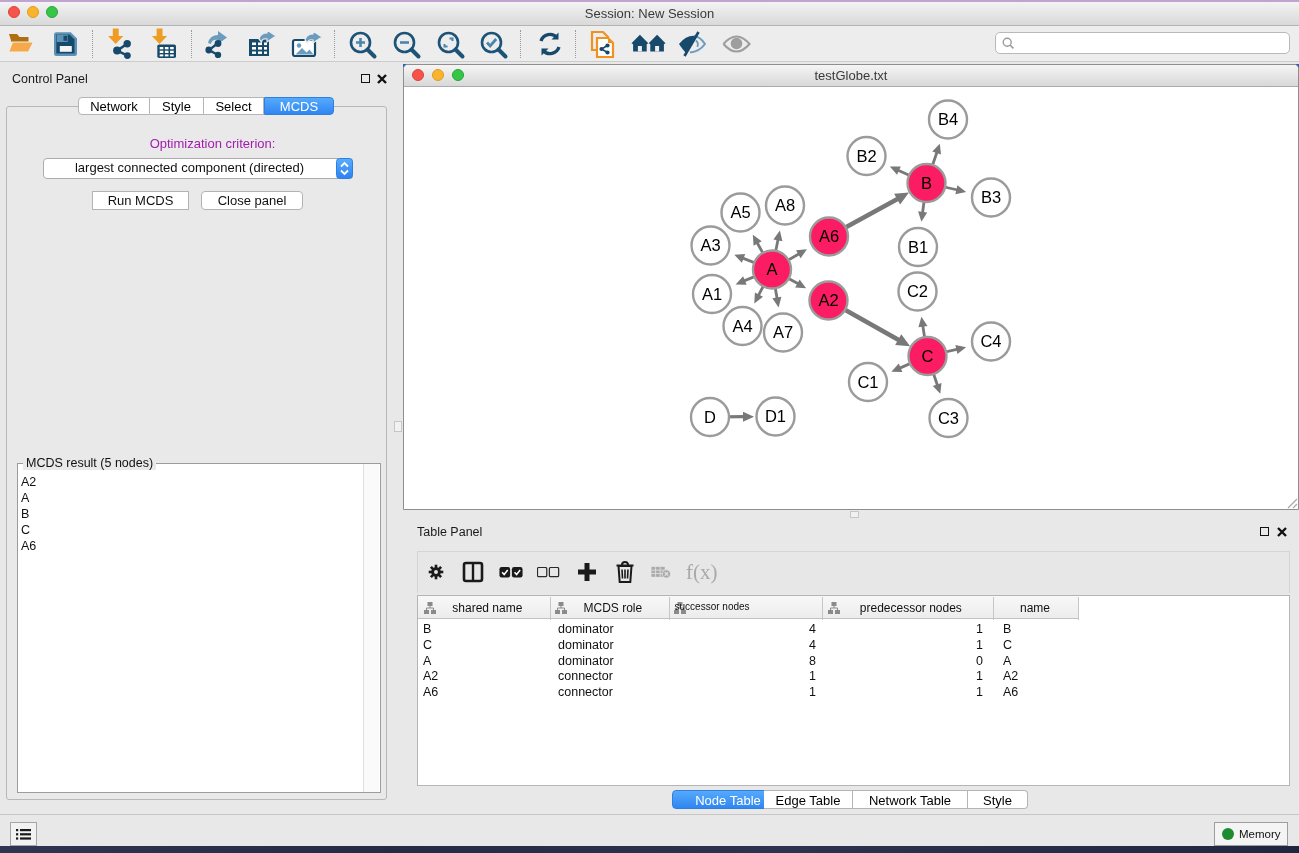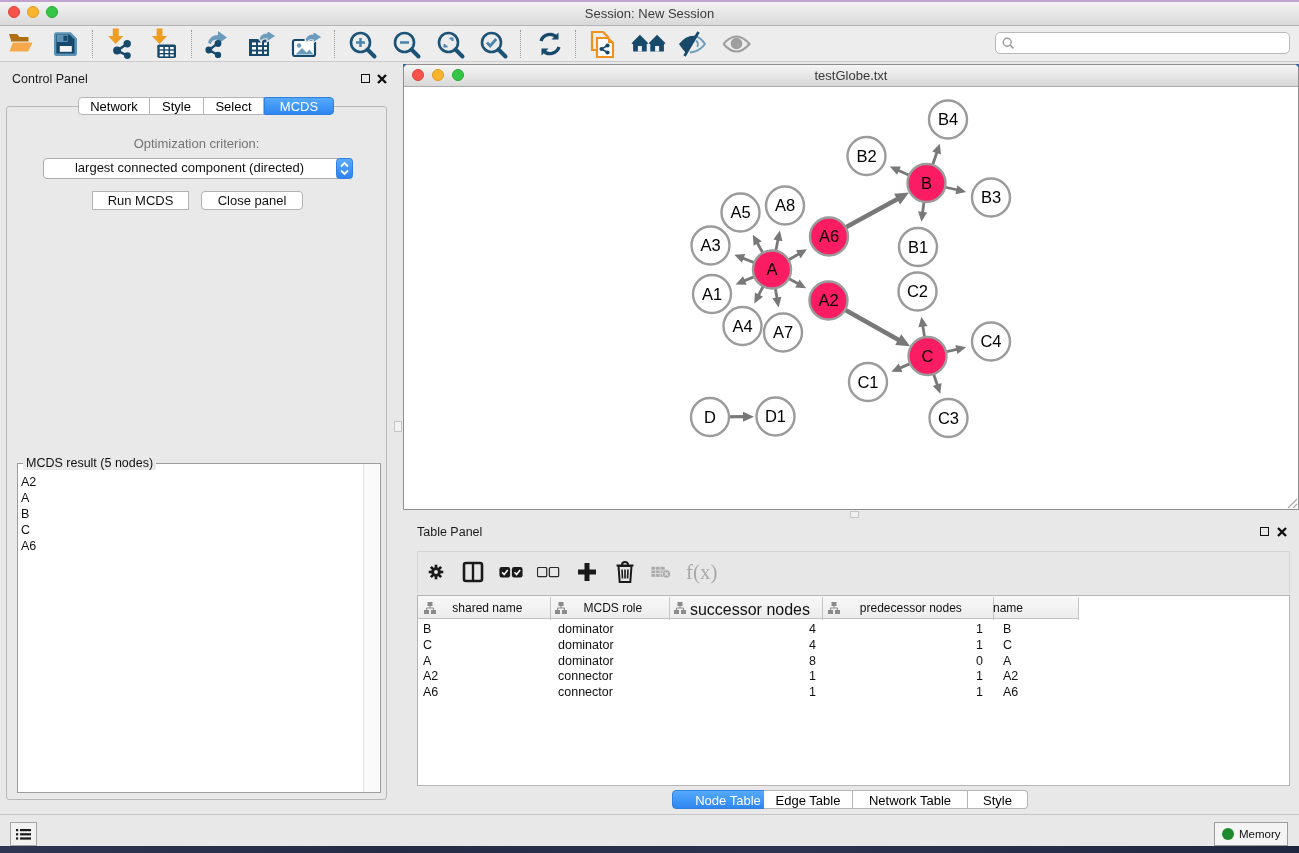--- a/index.html
+++ b/index.html
@@ -173,21 +173,21 @@
   </svg>
 
 <div class="abs" style="left:6px;top:106px;width:381px;height:694px;border:1px solid #b7b7b7;border-radius:3px;background:#e9e9e9"></div>
 
 <div class="abs" style="left:78px;top:97px;width:243px;height:18px;font-size:13px;line-height:18px;text-align:center">
  <div class="abs" style="left:0;width:72px;height:18px;background:#fff;border:1px solid #b5b5b5;border-radius:4px 0 0 4px">Network</div>
  <div class="abs" style="left:72px;width:54px;height:18px;background:#fff;border:1px solid #b5b5b5;border-left:none">Style</div>
  <div class="abs" style="left:126px;width:60px;height:18px;background:#fff;border:1px solid #b5b5b5;border-left:none">Select</div>
  <div class="abs" style="left:186px;width:70px;height:18px;background:linear-gradient(#55aafc,#2f86f1);border:1px solid #2e7fe0;border-radius:0 4px 4px 0;color:#fff">MCDS</div>
 </div>
-<div class="abs" style="left:0;top:136px;width:393px;text-align:center;font-size:13px;color:#737373">Optimization criterion:</div>
+<div class="abs" style="left:16px;top:136px;width:393px;text-align:center;font-size:13px;color:#a21caf">Optimization criterion:</div>
 
 <div class="abs" style="left:43px;top:158px;width:310px;height:21px;background:#fff;border:1px solid #adadad;border-radius:4px"></div>
 <div class="abs" style="left:43px;top:158px;width:293px;height:21px;line-height:20px;text-align:center;font-size:13px;color:#111">largest connected component (directed)</div>
 <div class="abs" style="left:336px;top:158px;width:17px;height:21px;background:linear-gradient(#58acfd,#2d83f0);border-radius:3.5px;border:1px solid #2e7fe0"></div>
 <svg class="abs" style="left:338px;top:161px" width="13" height="15" viewBox="0 0 13 15">
  <path d="M3 5.5 L6.5 2 L10 5.5 M3 9.5 L6.5 13 L10 9.5" fill="none" stroke="#fff" stroke-width="1.8"></path>
 </svg>
 
 <div class="abs" style="left:92px;top:191px;width:97px;height:19px;background:#fff;border:1px solid #b3b3b3;border-radius:0;text-align:center;font-size:13px;line-height:18px;color:#111">Run MCDS</div>
 <div class="abs" style="left:201px;top:191px;width:102px;height:19px;background:#fff;border:1px solid #b3b3b3;border-radius:4px;text-align:center;font-size:13px;line-height:18px;color:#111">Close panel</div>
@@ -382,23 +382,23 @@
   <g transform="translate(410,6)">
         <rect x="3.5" y="0" width="5" height="4"></rect>
         <rect x="0" y="8" width="5" height="4"></rect>
         <rect x="7" y="8" width="5" height="4"></rect>
         <path d="M6 4 v2 M2.5 8 v-2 h7 v2" stroke="#8a8a8a" fill="none"></path>
       </g>
  </g>
 </svg>
 <div class="abs" style="left:418px;top:601px;width:132px;text-align:center;font-size:12px;color:#111">&nbsp;&nbsp;shared name</div>
 <div class="abs" style="left:550px;top:601px;width:119px;text-align:center;font-size:12px;color:#111">&nbsp;&nbsp;MCDS role</div>
-<div class="abs" style="left:669px;top:601px;width:153px;text-align:center;font-size:16px;color:#111">&nbsp;&nbsp;successor nodes</div>
+<div class="abs" style="left:669px;top:601px;width:153px;text-align:left;font-size:10px;color:#111">&nbsp;&nbsp;successor nodes</div>
 <div class="abs" style="left:822px;top:601px;width:171px;text-align:center;font-size:12px;color:#111">&nbsp;&nbsp;predecessor nodes</div>
-<div class="abs" style="left:993px;top:601px;width:84px;font-size:12px;color:#111">name</div>
+<div class="abs" style="left:993px;top:601px;width:84px;text-align:center;font-size:12px;color:#111">name</div>
 <div class="abs" style="left:423px;top:622px;font-size:12.5px;color:#111;line-height:15.8px">B<br>C<br>A<br>A2<br>A6</div>
 <div class="abs" style="left:558px;top:622px;font-size:12.5px;color:#111;line-height:15.8px">dominator<br>dominator<br>dominator<br>connector<br>connector</div>
 <div class="abs" style="left:716px;top:622px;width:100px;text-align:right;font-size:12.5px;color:#111;line-height:15.8px">4<br>4<br>8<br>1<br>1</div>
 <div class="abs" style="left:883px;top:622px;width:100px;text-align:right;font-size:12.5px;color:#111;line-height:15.8px">1<br>1<br>0<br>1<br>1</div>
 <div class="abs" style="left:1003px;top:622px;font-size:12.5px;color:#111;line-height:15.8px">B<br>C<br>A<br>A2<br>A6</div>
 
 <div class="abs" style="left:672px;top:790px;width:356px;height:19px;font-size:13px;line-height:19px;text-align:center">
  <div class="abs" style="left:0;width:112px;height:19px;background:linear-gradient(#55aafc,#2f86f1);border:1px solid #2e7fe0;border-radius:4px 0 0 4px;color:#fff">Node Table</div>
  <div class="abs" style="left:92px;width:89px;height:19px;background:#fff;border:1px solid #b5b5b5;border-left:none">Edge Table</div>
  <div class="abs" style="left:181px;width:115px;height:19px;background:#fff;border:1px solid #b5b5b5;border-left:none">Network Table</div>

